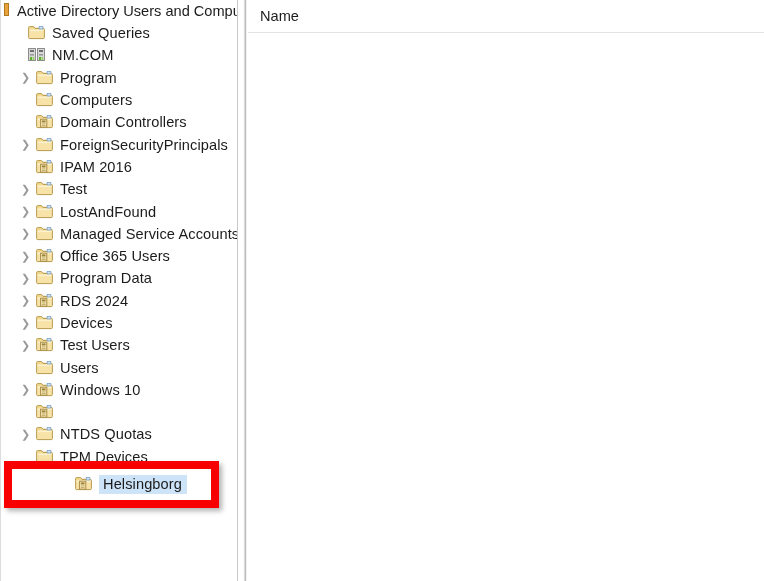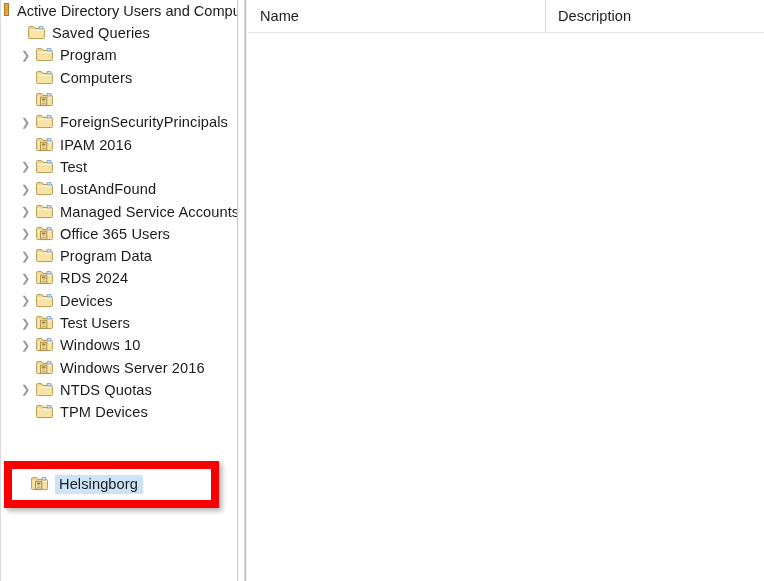--- a/index.html
+++ b/index.html
@@ -172,20 +172,21 @@
 
   
   #helsingborg-row {
     position: absolute;
     left: 12px;
     top: 472px;
     display: flex;
     align-items: center;
     height: 24px;
     z-index: 28;
+    padding-left: 44px;
   }
   #helsingborg-row .chev { color: #9a9a9a; }
 </style>
 </head>
 <body>
 
 <div id="app">
 
   <div id="tree-pane">
 
@@ -198,20 +199,38 @@
           <span class="ico">
             <svg width="17" height="16" viewBox="0 0 17 16" xmlns="http://www.w3.org/2000/svg">
               <rect x="0.6" y="3.4" width="15.8" height="10.2" rx="1.2" fill="#f7e3a8" stroke="#b99a4e" stroke-width="1"></rect>
               <path d="M0.6 4.4 L0.6 2.6 A1 1 0 0 1 1.6 1.6 L5.6 1.6 L7.1 3.4 L15.4 3.4" fill="#f2d98f" stroke="#b99a4e" stroke-width="1"></path>
               <rect x="1.6" y="4.6" width="13.8" height="1.5" fill="#fdf4d6" opacity="0.8"></rect>
               <rect x="11.2" y="1.4" width="3.6" height="2.6" fill="#cfe3f5" stroke="#7fa6c9" stroke-width="0.8"></rect>
             </svg>
           </span>
           <span class="label">Saved Queries</span>
         </li>
+        <li class="tree-row lvl1">
+          <span class="chev empty">❯</span>
+          <span class="ico">
+            <svg width="17" height="16" viewBox="0 0 17 16" xmlns="http://www.w3.org/2000/svg">
+              <rect x="0.5" y="1.5" width="7" height="12" fill="#d8d8d8" stroke="#8d8d8d" stroke-width="1"></rect>
+              <rect x="9.5" y="1.5" width="7" height="12" fill="#d8d8d8" stroke="#8d8d8d" stroke-width="1"></rect>
+              <rect x="2" y="3" width="4" height="2" fill="#6f6f6f"></rect>
+              <rect x="11" y="3" width="4" height="2" fill="#6f6f6f"></rect>
+              <rect x="2" y="7" width="4" height="1.6" fill="#9a9a9a"></rect>
+              <rect x="11" y="7" width="4" height="1.6" fill="#9a9a9a"></rect>
+              <rect x="2" y="10" width="2" height="3" fill="#5fb32a"></rect>
+              <rect x="4.6" y="10" width="1.6" height="3" fill="#8fd55f"></rect>
+              <rect x="11" y="10" width="2" height="3" fill="#5fb32a"></rect>
+              <rect x="13.6" y="10" width="1.6" height="3" fill="#8fd55f"></rect>
+            </svg>
+          </span>
+          <span class="label">NM.COM</span>
+        </li>
         <li class="tree-row lvl2">
           <span class="chev">❯</span>
           <span class="ico">
             <svg width="17" height="16" viewBox="0 0 17 16" xmlns="http://www.w3.org/2000/svg">
               <rect x="0.6" y="3.4" width="15.8" height="10.2" rx="1.2" fill="#f7e3a8" stroke="#b99a4e" stroke-width="1"></rect>
               <path d="M0.6 4.4 L0.6 2.6 A1 1 0 0 1 1.6 1.6 L5.6 1.6 L7.1 3.4 L15.4 3.4" fill="#f2d98f" stroke="#b99a4e" stroke-width="1"></path>
               <rect x="1.6" y="4.6" width="13.8" height="1.5" fill="#fdf4d6" opacity="0.8"></rect>
               <rect x="11.2" y="1.4" width="3.6" height="2.6" fill="#cfe3f5" stroke="#7fa6c9" stroke-width="0.8"></rect>
             </svg>
           </span>
@@ -236,20 +255,21 @@
               <rect x="0.6" y="3.4" width="15.8" height="10.2" rx="1.2" fill="#f7e3a8" stroke="#b99a4e" stroke-width="1"></rect>
               <path d="M0.6 4.4 L0.6 2.6 A1 1 0 0 1 1.6 1.6 L5.6 1.6 L7.1 3.4 L15.4 3.4" fill="#f2d98f" stroke="#b99a4e" stroke-width="1"></path>
               <rect x="1.6" y="4.6" width="13.8" height="1.5" fill="#fdf4d6" opacity="0.8"></rect>
               <rect x="4.6" y="5.2" width="6.2" height="8" fill="#fbf0c8" stroke="#a88b42" stroke-width="1"></rect>
               <rect x="5.8" y="6.4" width="3.8" height="2.1" fill="#9e8437"></rect>
               <rect x="5.8" y="9.4" width="3.8" height="1.1" fill="#c3ab62"></rect>
               <rect x="5.8" y="11.1" width="3.8" height="1.1" fill="#c3ab62"></rect>
               <rect x="11.2" y="1.4" width="3.6" height="2.6" fill="#cfe3f5" stroke="#7fa6c9" stroke-width="0.8"></rect>
             </svg>
           </span>
+          <span class="label">Domain Controllers</span>
         </li>
         <li class="tree-row lvl2">
           <span class="chev">❯</span>
           <span class="ico">
             <svg width="17" height="16" viewBox="0 0 17 16" xmlns="http://www.w3.org/2000/svg">
               <rect x="0.6" y="3.4" width="15.8" height="10.2" rx="1.2" fill="#f7e3a8" stroke="#b99a4e" stroke-width="1"></rect>
               <path d="M0.6 4.4 L0.6 2.6 A1 1 0 0 1 1.6 1.6 L5.6 1.6 L7.1 3.4 L15.4 3.4" fill="#f2d98f" stroke="#b99a4e" stroke-width="1"></path>
               <rect x="1.6" y="4.6" width="13.8" height="1.5" fill="#fdf4d6" opacity="0.8"></rect>
               <rect x="11.2" y="1.4" width="3.6" height="2.6" fill="#cfe3f5" stroke="#7fa6c9" stroke-width="0.8"></rect>
             </svg>
@@ -374,20 +394,32 @@
               <rect x="4.6" y="5.2" width="6.2" height="8" fill="#fbf0c8" stroke="#a88b42" stroke-width="1"></rect>
               <rect x="5.8" y="6.4" width="3.8" height="2.1" fill="#9e8437"></rect>
               <rect x="5.8" y="9.4" width="3.8" height="1.1" fill="#c3ab62"></rect>
               <rect x="5.8" y="11.1" width="3.8" height="1.1" fill="#c3ab62"></rect>
               <rect x="11.2" y="1.4" width="3.6" height="2.6" fill="#cfe3f5" stroke="#7fa6c9" stroke-width="0.8"></rect>
             </svg>
           </span>
           <span class="label">Test Users</span>
         </li>
         <li class="tree-row lvl2">
+          <span class="chev empty">❯</span>
+          <span class="ico">
+            <svg width="17" height="16" viewBox="0 0 17 16" xmlns="http://www.w3.org/2000/svg">
+              <rect x="0.6" y="3.4" width="15.8" height="10.2" rx="1.2" fill="#f7e3a8" stroke="#b99a4e" stroke-width="1"></rect>
+              <path d="M0.6 4.4 L0.6 2.6 A1 1 0 0 1 1.6 1.6 L5.6 1.6 L7.1 3.4 L15.4 3.4" fill="#f2d98f" stroke="#b99a4e" stroke-width="1"></path>
+              <rect x="1.6" y="4.6" width="13.8" height="1.5" fill="#fdf4d6" opacity="0.8"></rect>
+              <rect x="11.2" y="1.4" width="3.6" height="2.6" fill="#cfe3f5" stroke="#7fa6c9" stroke-width="0.8"></rect>
+            </svg>
+          </span>
+          <span class="label">Users</span>
+        </li>
+        <li class="tree-row lvl2">
           <span class="chev">❯</span>
           <span class="ico">
             <svg width="17" height="16" viewBox="0 0 17 16" xmlns="http://www.w3.org/2000/svg">
               <rect x="0.6" y="3.4" width="15.8" height="10.2" rx="1.2" fill="#f7e3a8" stroke="#b99a4e" stroke-width="1"></rect>
               <path d="M0.6 4.4 L0.6 2.6 A1 1 0 0 1 1.6 1.6 L5.6 1.6 L7.1 3.4 L15.4 3.4" fill="#f2d98f" stroke="#b99a4e" stroke-width="1"></path>
               <rect x="1.6" y="4.6" width="13.8" height="1.5" fill="#fdf4d6" opacity="0.8"></rect>
               <rect x="4.6" y="5.2" width="6.2" height="8" fill="#fbf0c8" stroke="#a88b42" stroke-width="1"></rect>
               <rect x="5.8" y="6.4" width="3.8" height="2.1" fill="#9e8437"></rect>
               <rect x="5.8" y="9.4" width="3.8" height="1.1" fill="#c3ab62"></rect>
               <rect x="5.8" y="11.1" width="3.8" height="1.1" fill="#c3ab62"></rect>
@@ -403,21 +435,20 @@
               <rect x="0.6" y="3.4" width="15.8" height="10.2" rx="1.2" fill="#f7e3a8" stroke="#b99a4e" stroke-width="1"></rect>
               <path d="M0.6 4.4 L0.6 2.6 A1 1 0 0 1 1.6 1.6 L5.6 1.6 L7.1 3.4 L15.4 3.4" fill="#f2d98f" stroke="#b99a4e" stroke-width="1"></path>
               <rect x="1.6" y="4.6" width="13.8" height="1.5" fill="#fdf4d6" opacity="0.8"></rect>
               <rect x="4.6" y="5.2" width="6.2" height="8" fill="#fbf0c8" stroke="#a88b42" stroke-width="1"></rect>
               <rect x="5.8" y="6.4" width="3.8" height="2.1" fill="#9e8437"></rect>
               <rect x="5.8" y="9.4" width="3.8" height="1.1" fill="#c3ab62"></rect>
               <rect x="5.8" y="11.1" width="3.8" height="1.1" fill="#c3ab62"></rect>
               <rect x="11.2" y="1.4" width="3.6" height="2.6" fill="#cfe3f5" stroke="#7fa6c9" stroke-width="0.8"></rect>
             </svg>
           </span>
-          <span class="label">Windows Server 2016</span>
         </li>
         <li class="tree-row lvl2">
           <span class="chev">❯</span>
           <span class="ico">
             <svg width="17" height="16" viewBox="0 0 17 16" xmlns="http://www.w3.org/2000/svg">
               <rect x="0.6" y="3.4" width="15.8" height="10.2" rx="1.2" fill="#f7e3a8" stroke="#b99a4e" stroke-width="1"></rect>
               <path d="M0.6 4.4 L0.6 2.6 A1 1 0 0 1 1.6 1.6 L5.6 1.6 L7.1 3.4 L15.4 3.4" fill="#f2d98f" stroke="#b99a4e" stroke-width="1"></path>
               <rect x="1.6" y="4.6" width="13.8" height="1.5" fill="#fdf4d6" opacity="0.8"></rect>
               <rect x="11.2" y="1.4" width="3.6" height="2.6" fill="#cfe3f5" stroke="#7fa6c9" stroke-width="0.8"></rect>
             </svg>
@@ -438,23 +469,20 @@
         </li>
       </ul>
   </div>
 
   <div id="list-pane">
     <div id="splitter"></div>
 
     <div id="col-header">
       <div class="col" id="col-name">
         <span>Name</span>
-      </div>
-      <div class="col" id="col-desc">
-        <span>Description</span>
       </div>
     </div>
 
     <div id="list-body"></div>
   </div>
 </div>
 
 <div id="redbox-inner-mask"></div>
 
 <div id="helsingborg-row">

